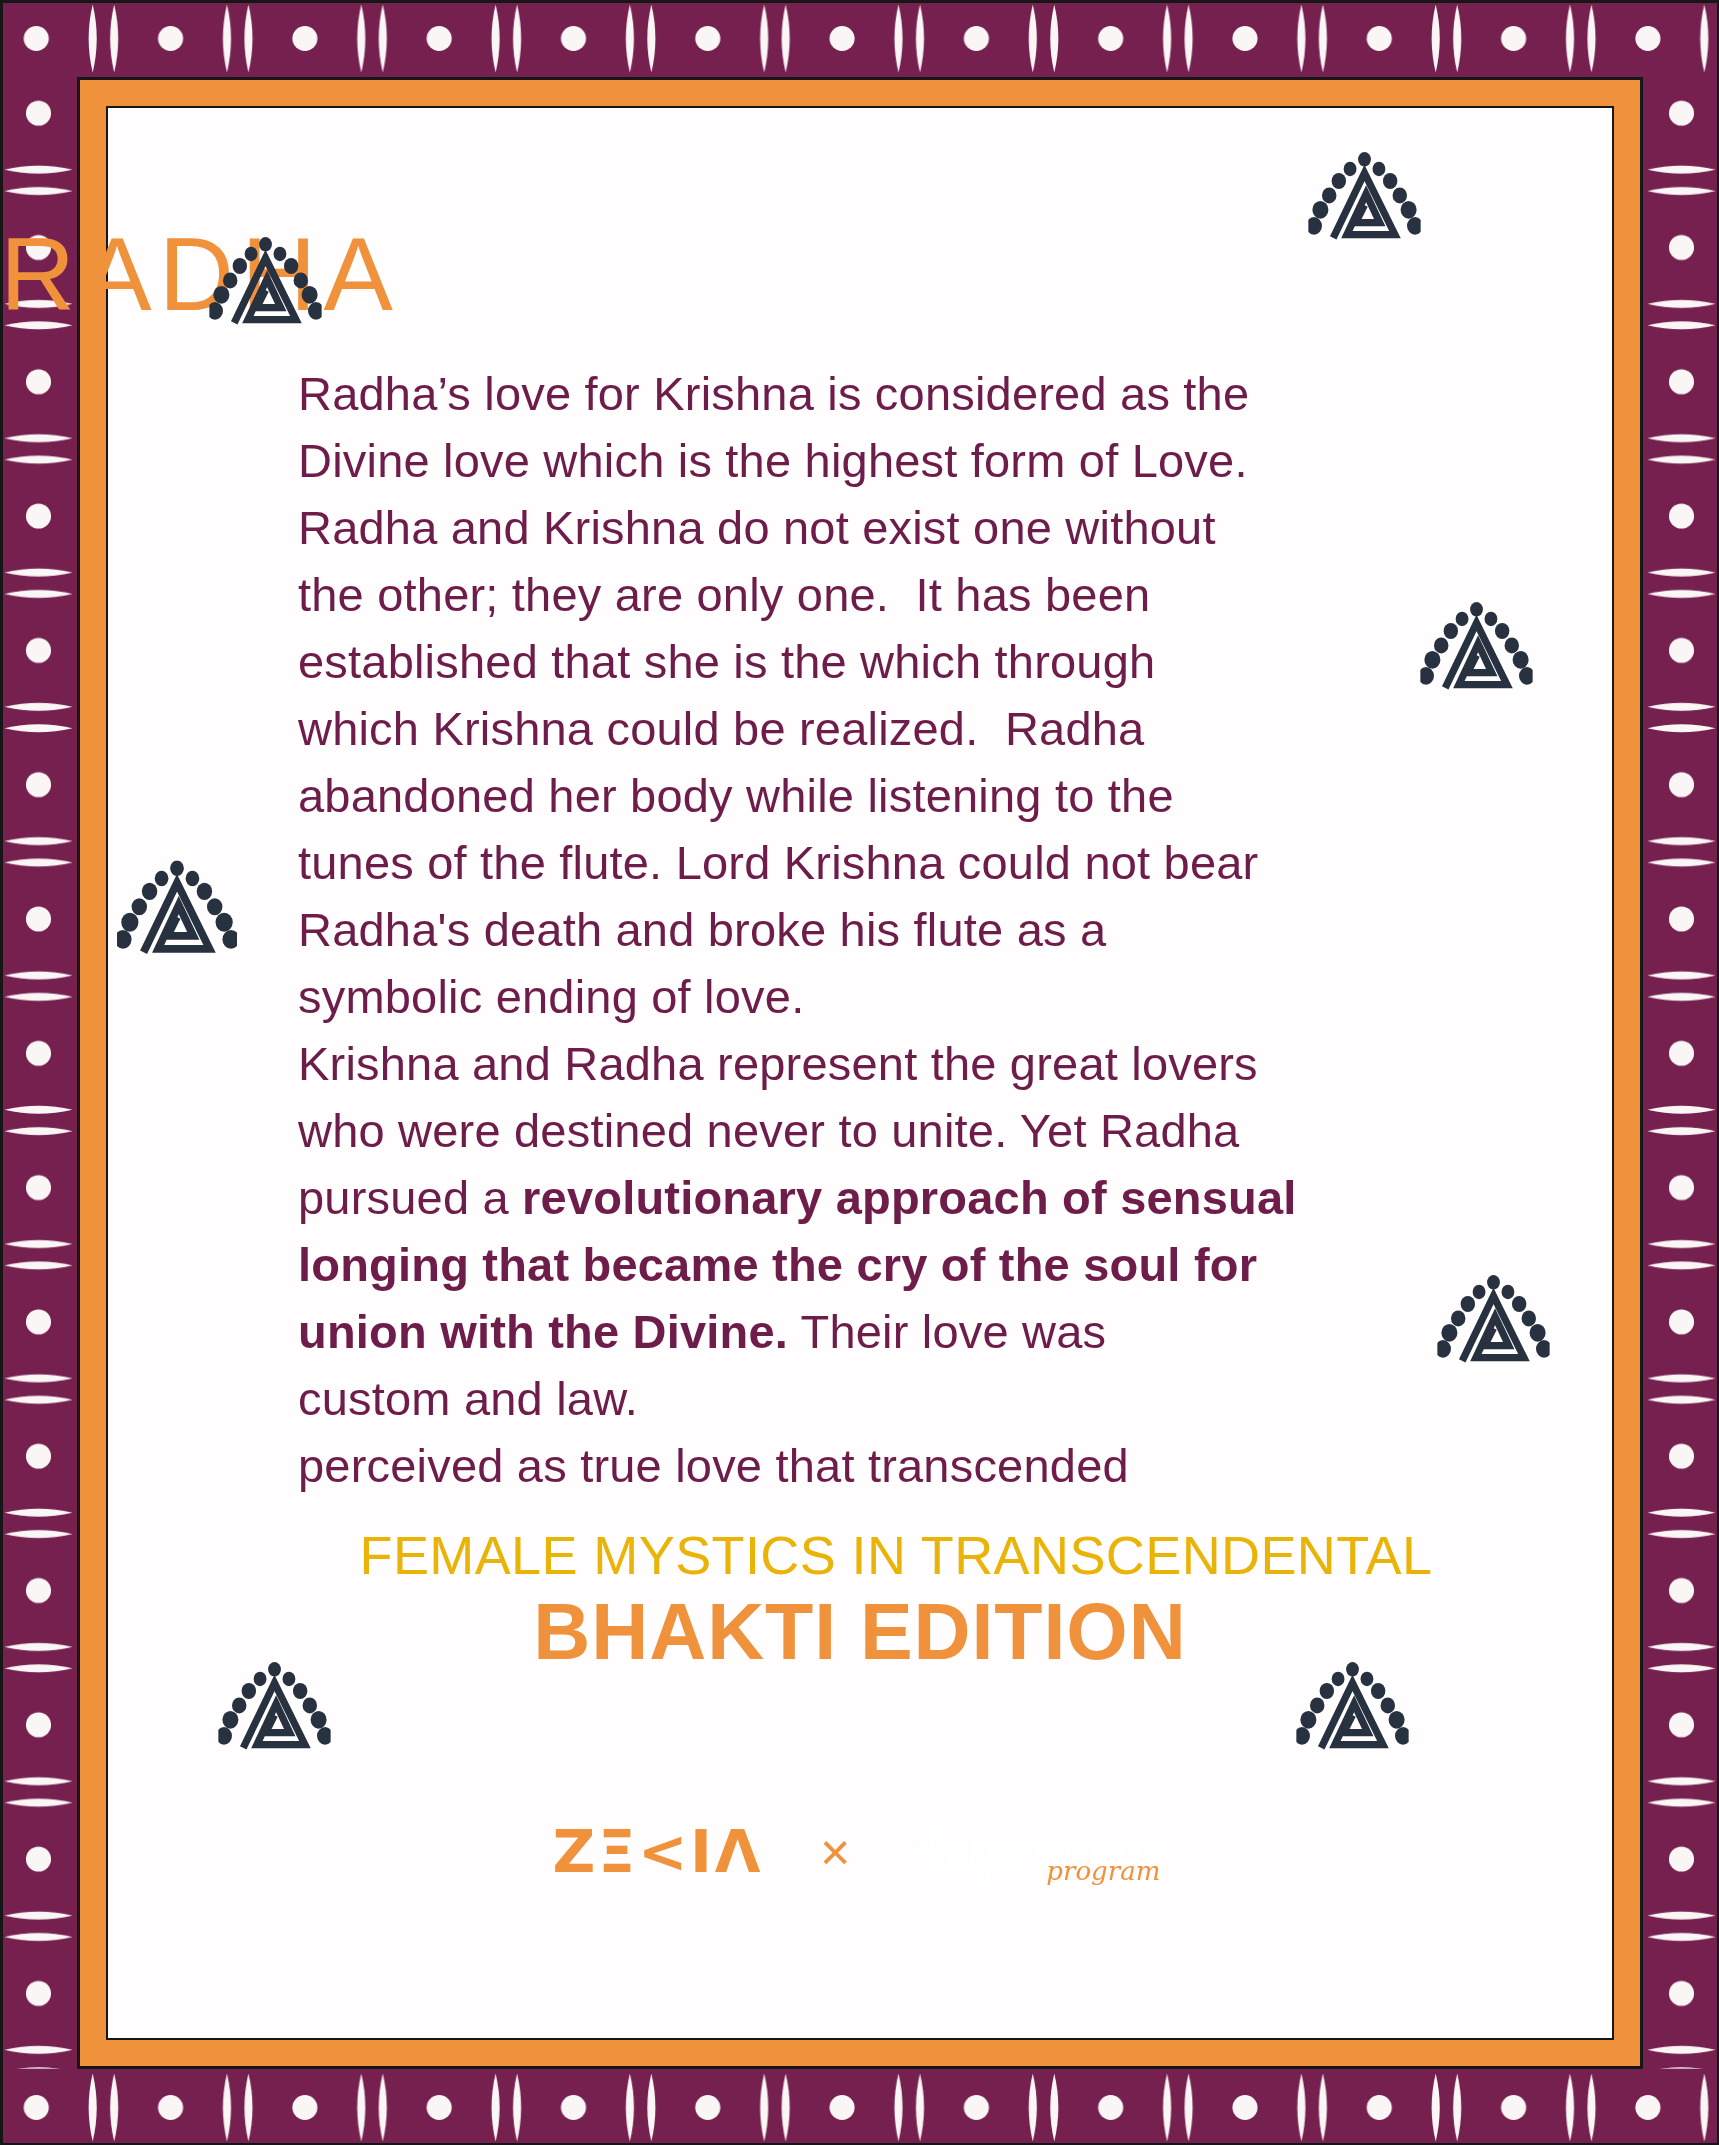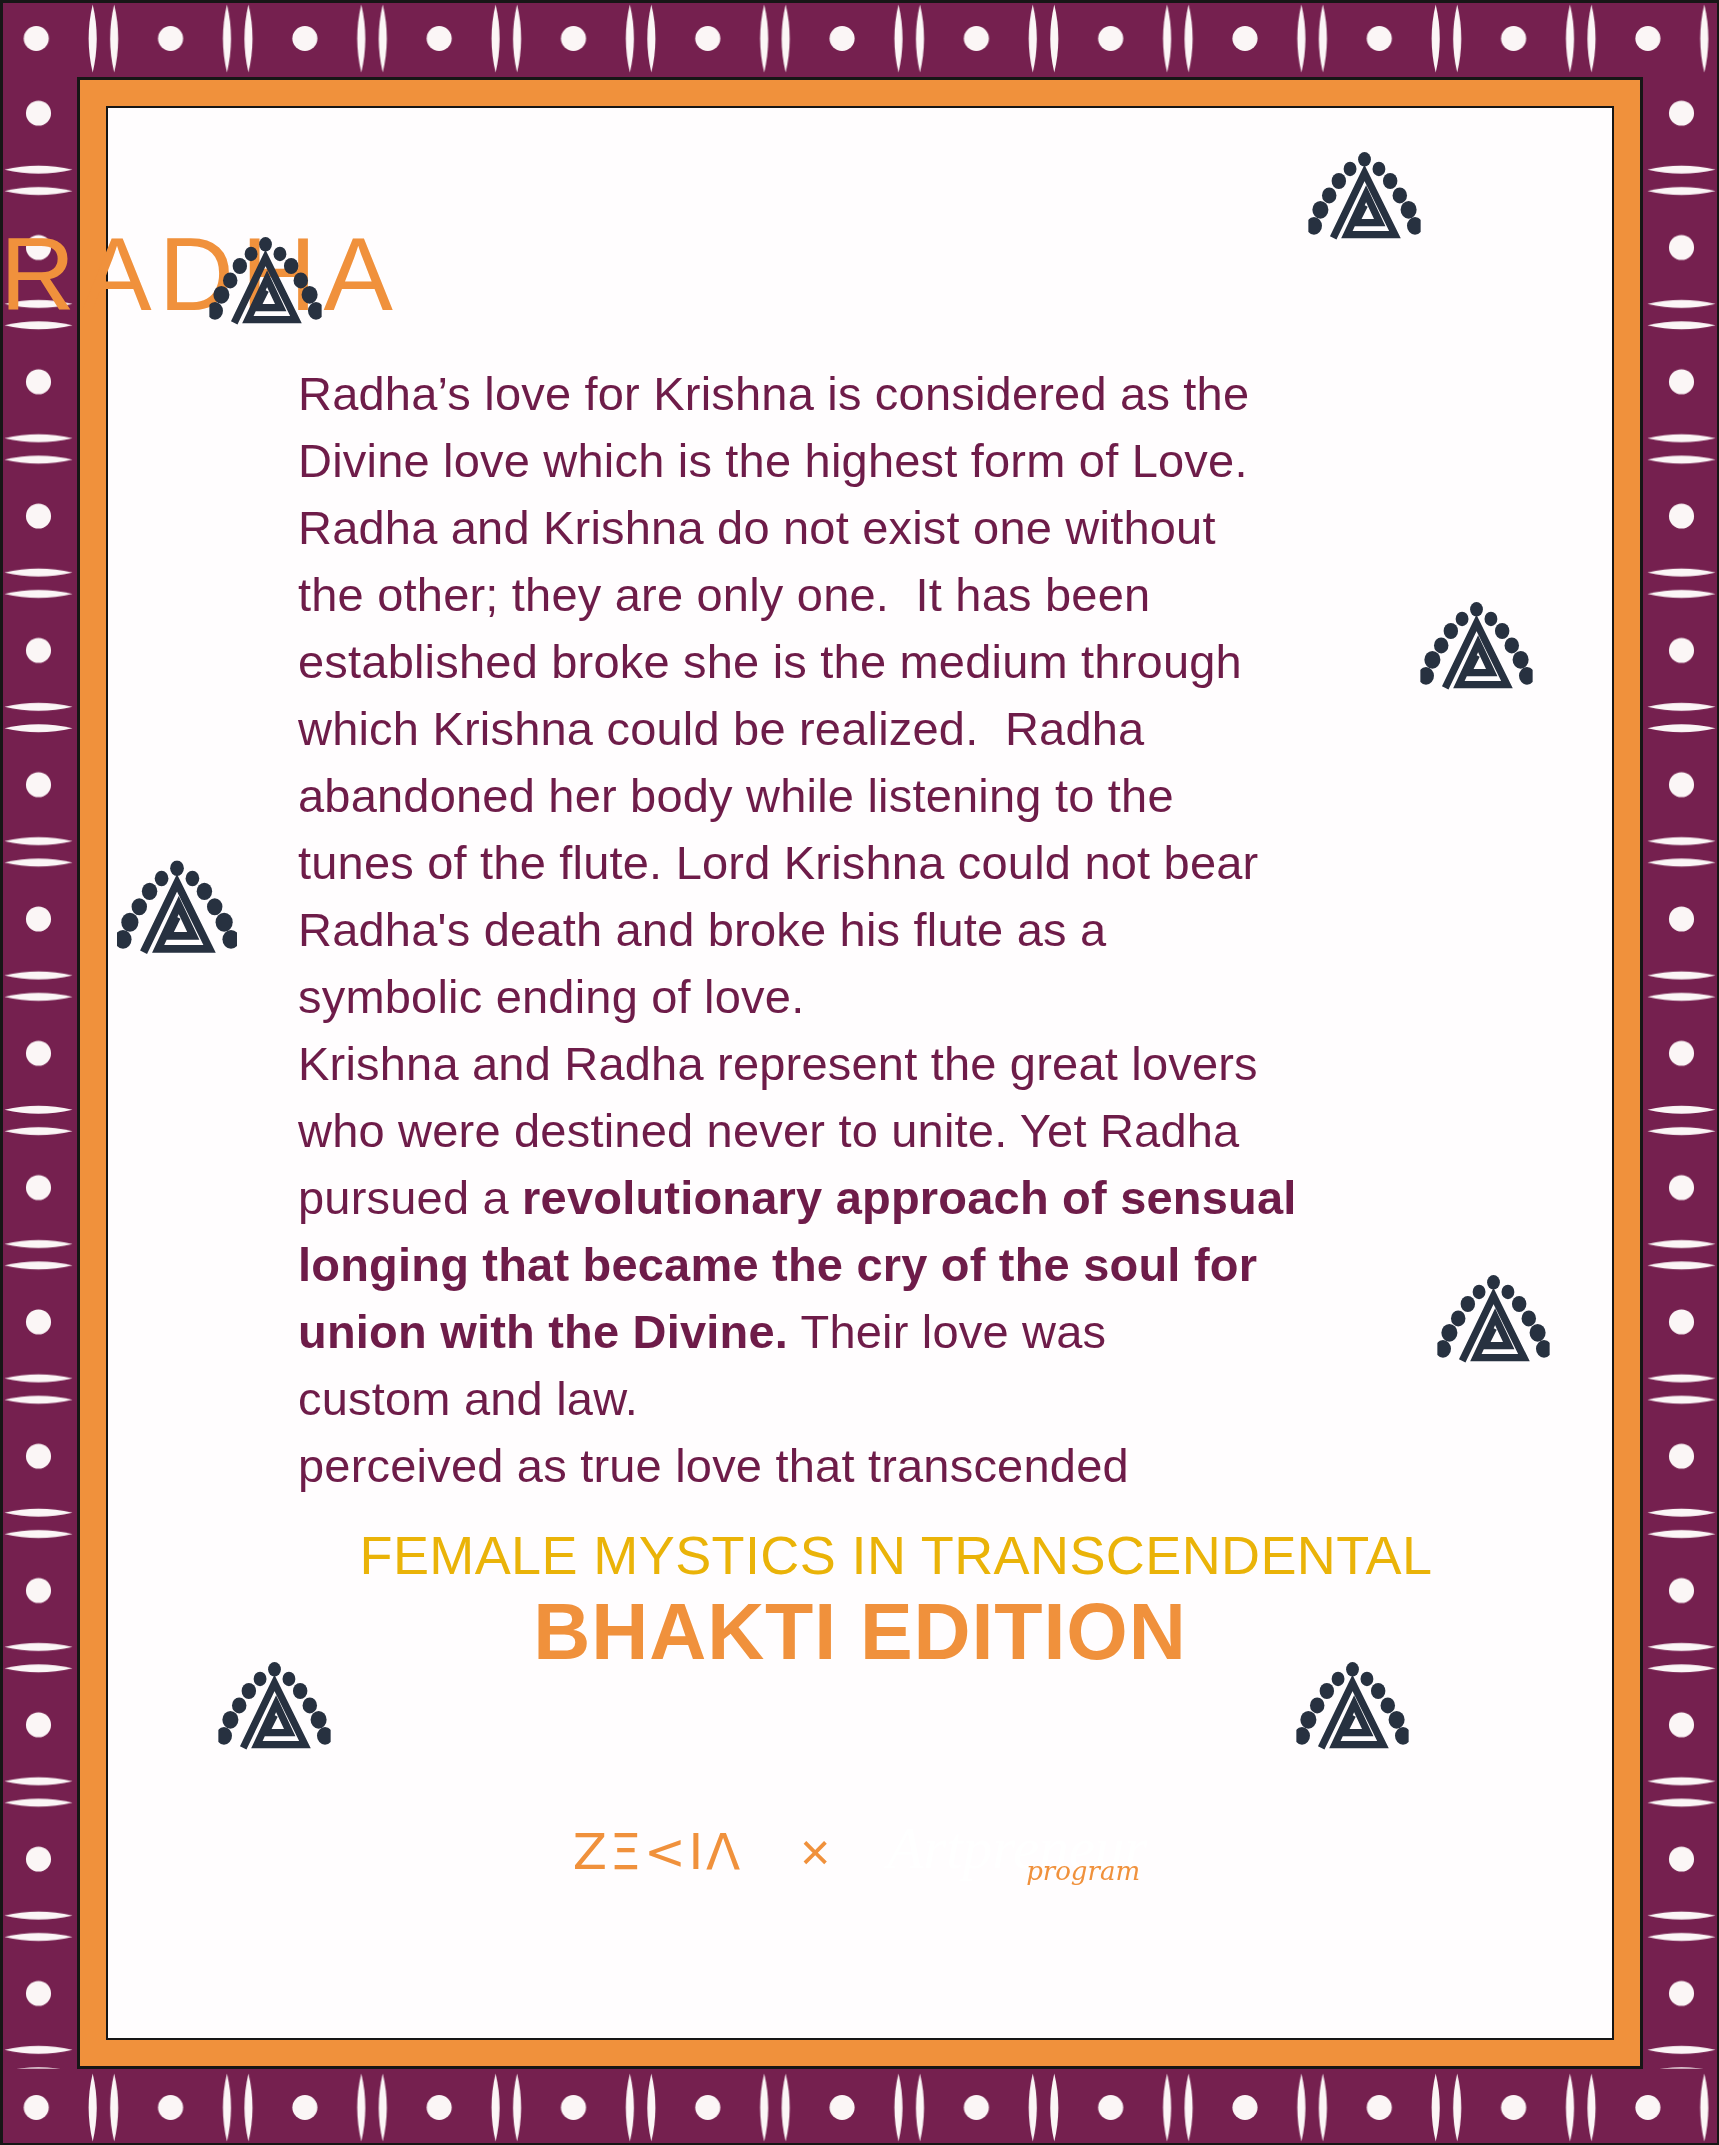--- a/index.html
+++ b/index.html
@@ -30,21 +30,21 @@
     position:absolute;top:1592px;left:0;width:100%;text-align:center;
     font-size:79px;font-weight:800;letter-spacing:0.9px;color:#F0913C;line-height:1;
   }
 
   .footer{
     position:absolute;top:1780px;left:0;width:100%;height:143px;
     display:flex;justify-content:center;align-items:center;gap:57px;
   }
   .zekia{
     font-family:"DejaVu Sans",sans-serif;
-    font-size:50px;font-weight:400;letter-spacing:2.7px;color:#F0913C;line-height:1;
+    font-size:59px;font-weight:700;letter-spacing:2.7px;color:#F0913C;line-height:1;
   }
   .sep{font-size:52px;font-weight:400;color:#F0913C;line-height:1;}
   .script-wrap{position:relative;}
   .script-main{
     font-family:Liberation Serif, serif;font-style:italic;
     font-size:59px;color:#ffffff;line-height:1;
   }
   .script-sub{
     font-family:"DejaVu Serif",serif;font-style:italic;
     font-size:26px;color:#F0913C;line-height:1;
@@ -107,21 +107,21 @@
   <div class="frame"></div>
   <div class="content"></div>
 
   <h1 class="title">RADHA</h1>
 
   <div class="body-text">
       <div class="body-line"><span>Radha’s love for Krishna is considered as the</span></div>
       <div class="body-line"><span>Divine love which is the highest form of Love.</span></div>
       <div class="body-line"><span>Radha and Krishna do not exist one without</span></div>
       <div class="body-line"><span>the other; they are only one.  It has been</span></div>
-      <div class="body-line"><span>established broke she is the medium through</span></div>
+      <div class="body-line"><span>established that she is the which through</span></div>
       <div class="body-line"><span>which Krishna could be realized.  Radha</span></div>
       <div class="body-line"><span>abandoned her body while listening to the</span></div>
       <div class="body-line"><span>tunes of the flute. Lord Krishna could not bear</span></div>
       <div class="body-line"><span>Radha's death and broke his flute as a</span></div>
       <div class="body-line"><span>symbolic ending of love.</span></div>
       <div class="body-line"><span>Krishna and Radha represent the great lovers</span></div>
       <div class="body-line"><span>who were destined never to unite. Yet Radha</span></div>
       <div class="body-line"><span>pursued a </span><span class="b">revolutionary approach of sensual</span></div>
       <div class="body-line"><span class="b">longing that became the cry of the soul for</span></div>
       <div class="body-line"><span class="b">union with the Divine.</span><span> Their love was</span></div>

